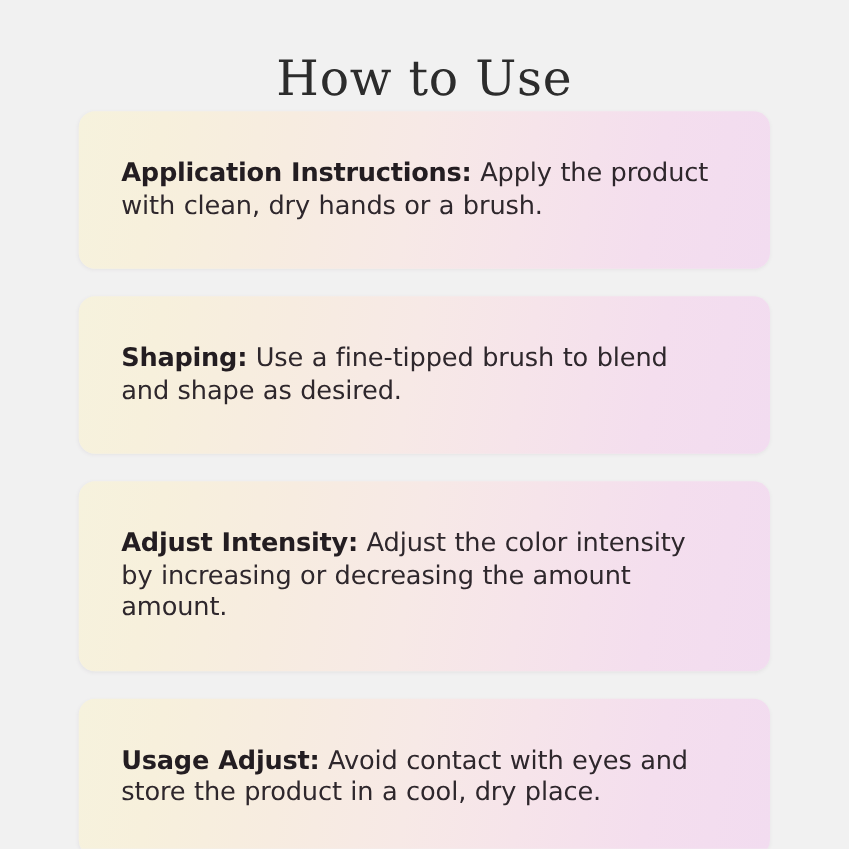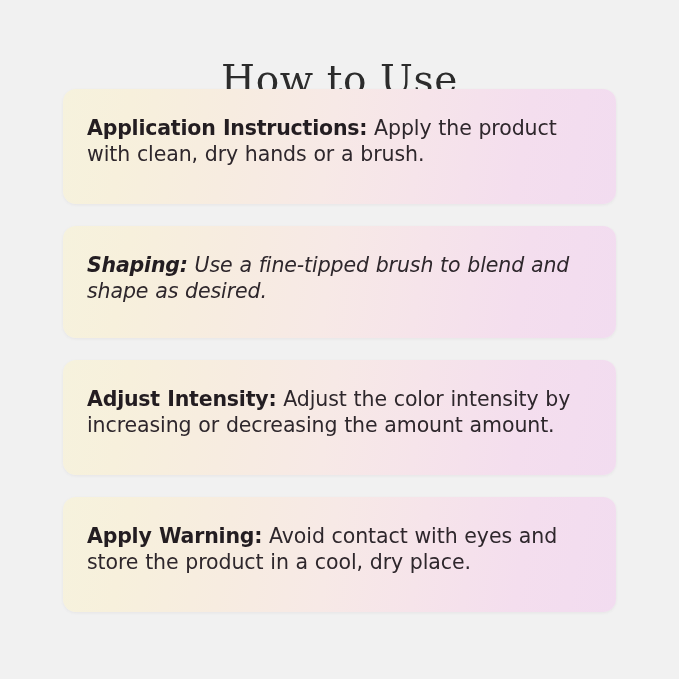--- a/index.html
+++ b/index.html
@@ -20,21 +20,21 @@
     width: 679px;
     height: 679px;
     background: #f1f1f1;
     box-sizing: border-box;
   }
 
   
   .page-title {
     position: absolute;
     left: 0;
-    top: 32px;
+    top: 16px;
     width: 679px;
     text-align: center;
     font-family: "DejaVu Serif", "Liberation Serif", serif;
     font-weight: 300;
     font-size: 39px;
     line-height: 44px;
     letter-spacing: 0.6px;
     color: #2c2c2c;
     -webkit-font-smoothing: antialiased;
   }
@@ -63,21 +63,21 @@
         #f7e9e6 48%,
         #f6e4ea 64%,
         #f4deee 82%,
         #f2dcf0 100%);
     box-shadow: 0 1px 3px rgba(120, 110, 120, 0.09);
     padding: 19px 22px 20px 16px;
     overflow: hidden;
   }
 
   .card-text {
-    margin: 8px;
+    margin: 18px;
     font-family: "DejaVu Sans", "Liberation Sans", sans-serif;
     font-weight: 400;
     font-size: 20.5px;
     line-height: 25.5px;
     color: #2a2428;
     letter-spacing: -0.1px;
     word-spacing: 0.4px;
     -webkit-font-smoothing: antialiased;
   }
 
@@ -87,21 +87,21 @@
     letter-spacing: -0.2px;
   }
 
   .card-body {
     font-weight: 400;
     color: #2e272c;
   }
 
   
   .card.c1 { min-height: 115px; }
-  .card.c2 { min-height: 112px; font-style: italic; }
+  .card.c2 { min-height: 112px; }
   .card.c3 { min-height: 115px; }
   .card.c4 { min-height: 115px; }
 </style>
 </head>
 <body>
 
 <div id="page">
 
   <h1 class="page-title">How to Use</h1>
 
@@ -113,17 +113,17 @@
 
     <div class="card c2">
       <p class="card-text"><span class="card-label">Shaping:</span> <span class="card-body">Use a fine-tipped brush to blend and shape as desired.</span></p>
     </div>
 
     <div class="card c3">
       <p class="card-text"><span class="card-label">Adjust Intensity:</span> <span class="card-body">Adjust the color intensity by increasing or decreasing the amount amount.</span></p>
     </div>
 
     <div class="card c4">
-      <p class="card-text"><span class="card-label">Apply Warning:</span> <span class="card-body">Avoid contact with eyes and store the product in a cool, dry place.</span></p>
+      <p class="card-text"><span class="card-label">Usage Adjust:</span> <span class="card-body">Avoid contact with eyes and store the product in a cool, dry place.</span></p>
     </div>
 
   </div>
 </div>
 
 </body></html>

